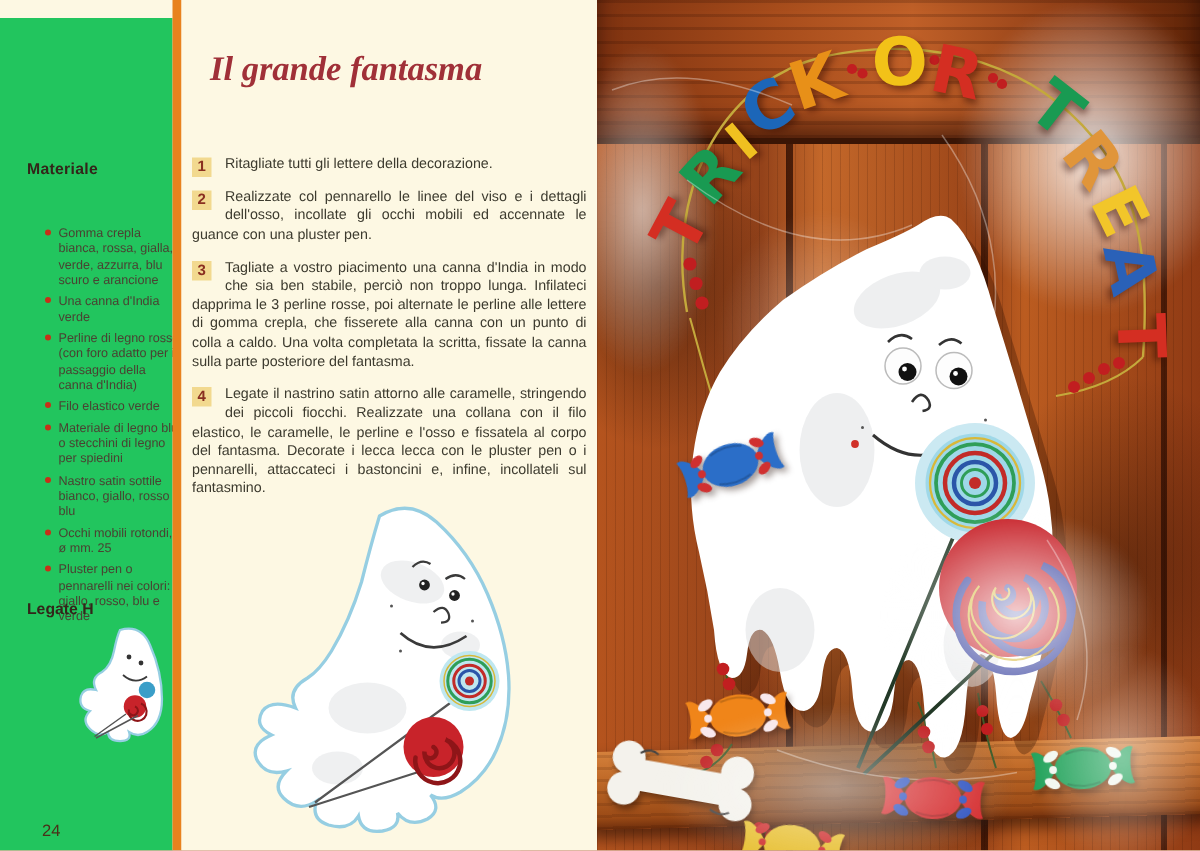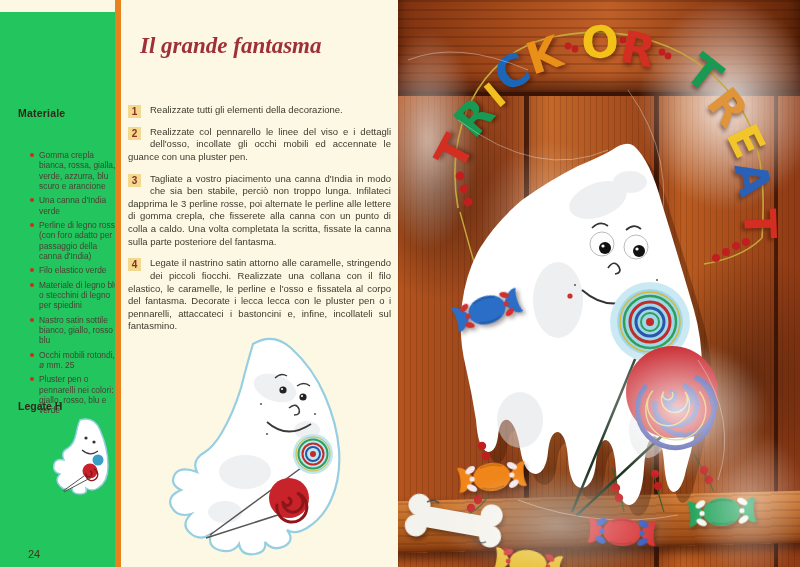--- a/index.html
+++ b/index.html
@@ -86,21 +86,21 @@
       <path d="M40,57 a3,3 0 1 1 -4,2 a6,6 0 1 0 8,-4" stroke="#8E1518" stroke-width="1.4" fill="none"></path>
       <path d="M34,62 L13,77 M42,63 L14,78" stroke="#555" stroke-width="1"></path>
     </svg>
     <div class="pagenum">24</div>
   </aside>
   <div class="divider"></div>
 
   <main class="main">
     <h1 class="title">Il grande fantasma</h1>
     <div class="steps">
-      <div class="step"><span class="stepnum">1</span><span>Realizzate tutti gli elementi della decorazione.</span></div>
+      <div class="step"><span class="stepnum">1</span><span>Ritagliate tutti gli lettere della decorazione.</span></div>
       <div class="step"><span class="stepnum">2</span><span>Realizzate col pennarello le linee del viso e i dettagli dell'osso, incollate gli occhi mobili ed accennate le guance con una pluster pen.</span></div>
       <div class="step"><span class="stepnum">3</span><span>Tagliate a vostro piacimento una canna d'India in modo che sia ben stabile, perciò non troppo lunga. Infilateci dapprima le 3 perline rosse, poi alternate le perline alle lettere di gomma crepla, che fisserete alla canna con un punto di colla a caldo. Una volta completata la scritta, fissate la canna sulla parte posteriore del fantasma.</span></div>
       <div class="step"><span class="stepnum">4</span><span>Legate il nastrino satin attorno alle caramelle, stringendo dei piccoli fiocchi. Realizzate una collana con il filo elastico, le caramelle, le perline e l'osso e fissatela al corpo del fantasma. Decorate i lecca lecca con le pluster pen o i pennarelli, attaccateci i bastoncini e, infine, incollateli sul fantasmino.</span></div>
     </div>
 
     <svg class="ghost-illo" width="252" height="237" viewBox="0 0 252 237">
       <path d="M98,14 Q118,2 136,18 Q158,38 170,66 Q182,94 184,120 Q186,148 176,170 Q168,188 152,198 Q140,205 132,200 Q140,210 130,216 Q118,222 110,212 Q112,222 100,224 Q86,226 84,214 Q78,224 64,220 Q52,216 56,204 Q44,212 34,202 Q26,194 36,184 Q22,188 16,176 Q12,166 26,160 Q14,154 20,144 Q26,136 42,142 Q36,130 50,122 Q58,117 66,104 Q78,84 86,58 Q92,34 98,14 Z" fill="#FFFFFF" stroke="#96CEE2" stroke-width="2.2"></path>
       <g opacity="0.55" fill="#E2E4E6">
         <ellipse cx="120" cy="58" rx="22" ry="13" transform="rotate(20 120 58)"></ellipse>
         <ellipse cx="90" cy="142" rx="26" ry="17"></ellipse>

